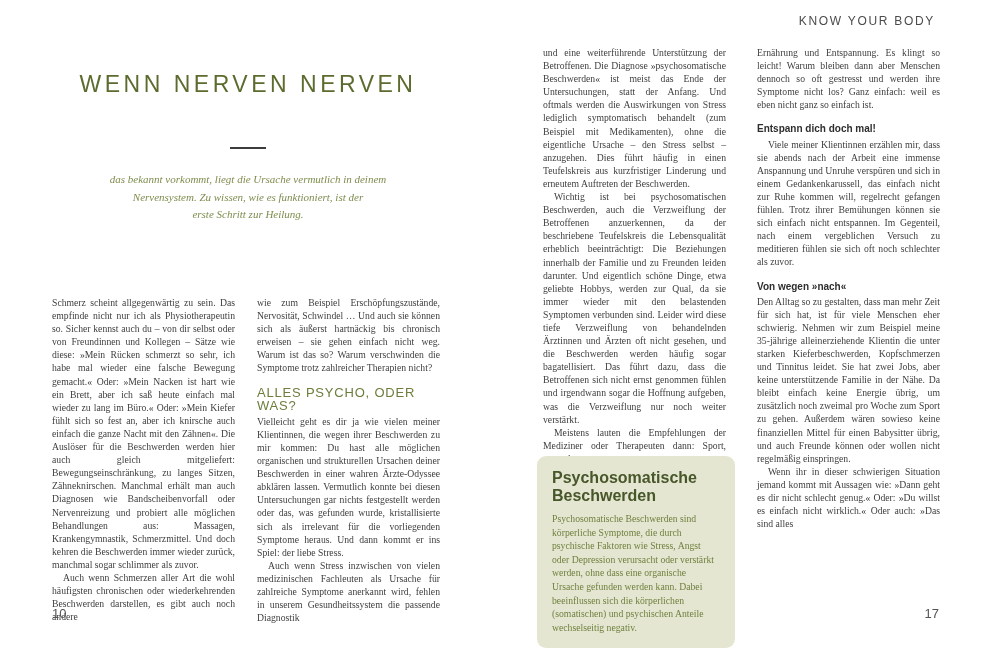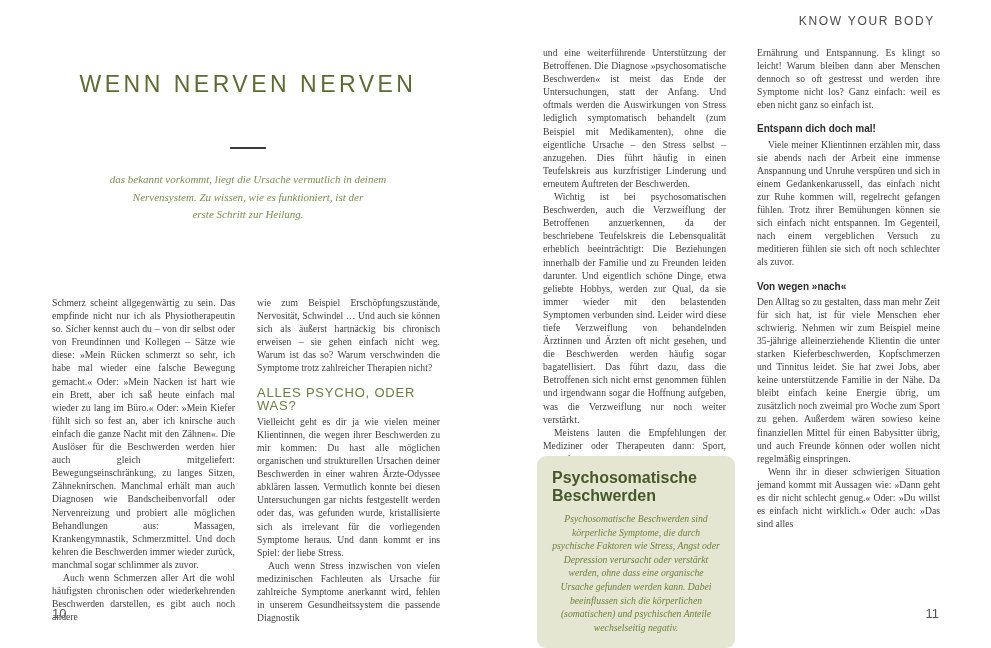--- a/index.html
+++ b/index.html
@@ -60,21 +60,21 @@
     background:var(--box-bg, #e4e6d1);
     border-radius:9px;
   }
   .info-box-title {
     margin:0 0 7px;
     font-family:"Liberation Sans", sans-serif;
     font-weight:700; font-size:16px;
     color:var(--box-title, #47572a);
   }
   .info-box-text {
-    margin:0; font-style:italic; text-align:center;
+    margin:0; text-align:left;
     font-size:9.7px; line-height:13.6px;
     color:var(--box-text, #70803f);
   }
   .page-num {
     position:absolute; top:606px;
     font-family:"Liberation Sans", sans-serif;
     font-size:13px; color:#555555;
   }
   .page-num-left  { left:52px; }
   .page-num-right { right:52px; }
@@ -117,13 +117,13 @@
     <p class="para">Den Alltag so zu gestalten, dass man mehr Zeit für sich hat, ist für viele Menschen eher schwierig. Nehmen wir zum Beispiel meine 35-jährige alleinerziehende Klientin die unter starken Kieferbeschwerden, Kopfschmerzen und Tinnitus leidet. Sie hat zwei Jobs, aber keine unterstützende Familie in der Nähe. Da bleibt einfach keine Energie übrig, um zusätzlich noch zweimal pro Woche zum Sport zu gehen. Außerdem wären sowieso keine finanziellen Mittel für einen Babysitter übrig, und auch Freunde können oder wollen nicht regelmäßig einspringen.</p>
     <p class="para indent">Wenn ihr in dieser schwierigen Situation jemand kommt mit Aussagen wie: »Dann geht es dir nicht schlecht genug.« Oder: »Du willst es einfach nicht wirklich.« Oder auch: »Das sind alles</p>
   </div>
 
 <div class="info-box">
   <h2 class="info-box-title">Psychosomatische Beschwerden</h2>
   <p class="info-box-text">Psychosomatische Beschwerden sind körperliche Symptome, die durch psychische Faktoren wie Stress, Angst oder Depression verursacht oder verstärkt werden, ohne dass eine organische Ursache gefunden werden kann. Dabei beeinflussen sich die körperlichen (somatischen) und psychischen Anteile wechselseitig negativ.</p>
 </div>
 
 <div class="page-num page-num-left">10</div>
-<div class="page-num page-num-right">11</div>
+<div class="page-num page-num-right">17</div>
 
 </body></html>

